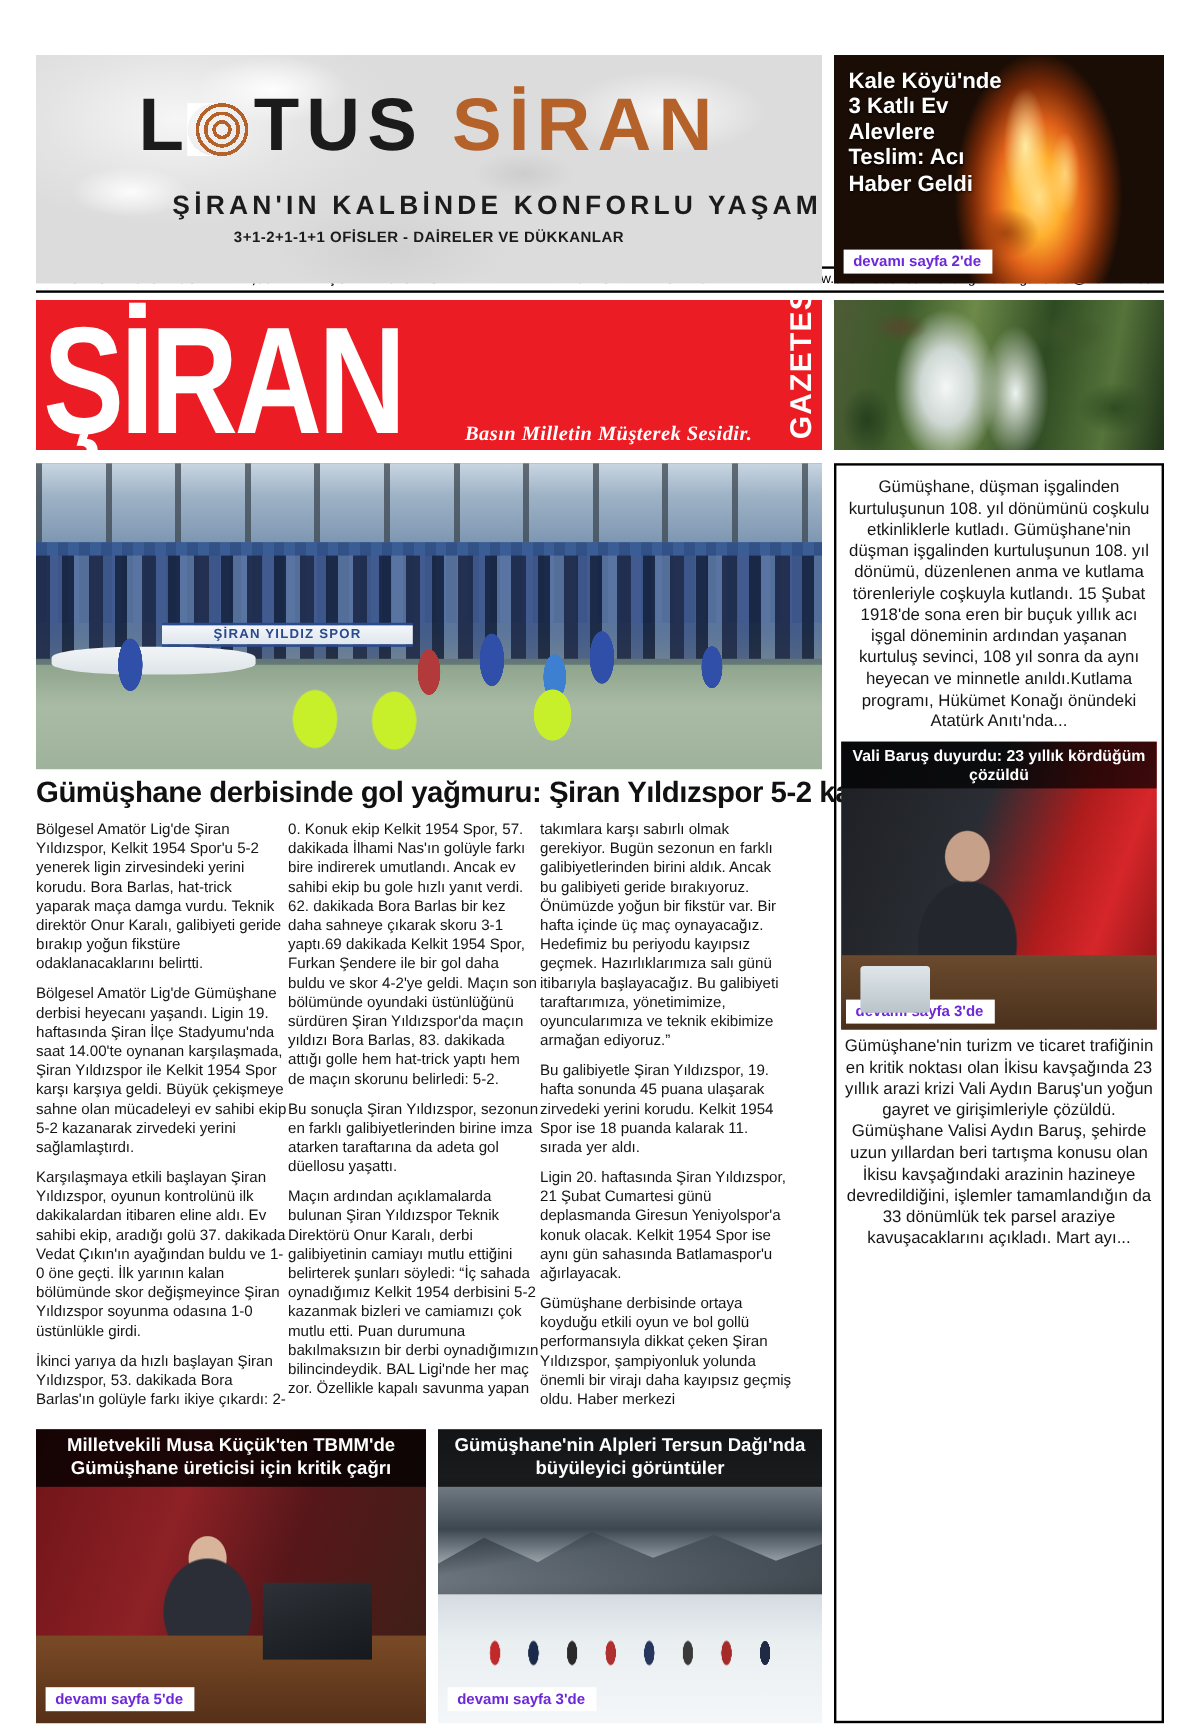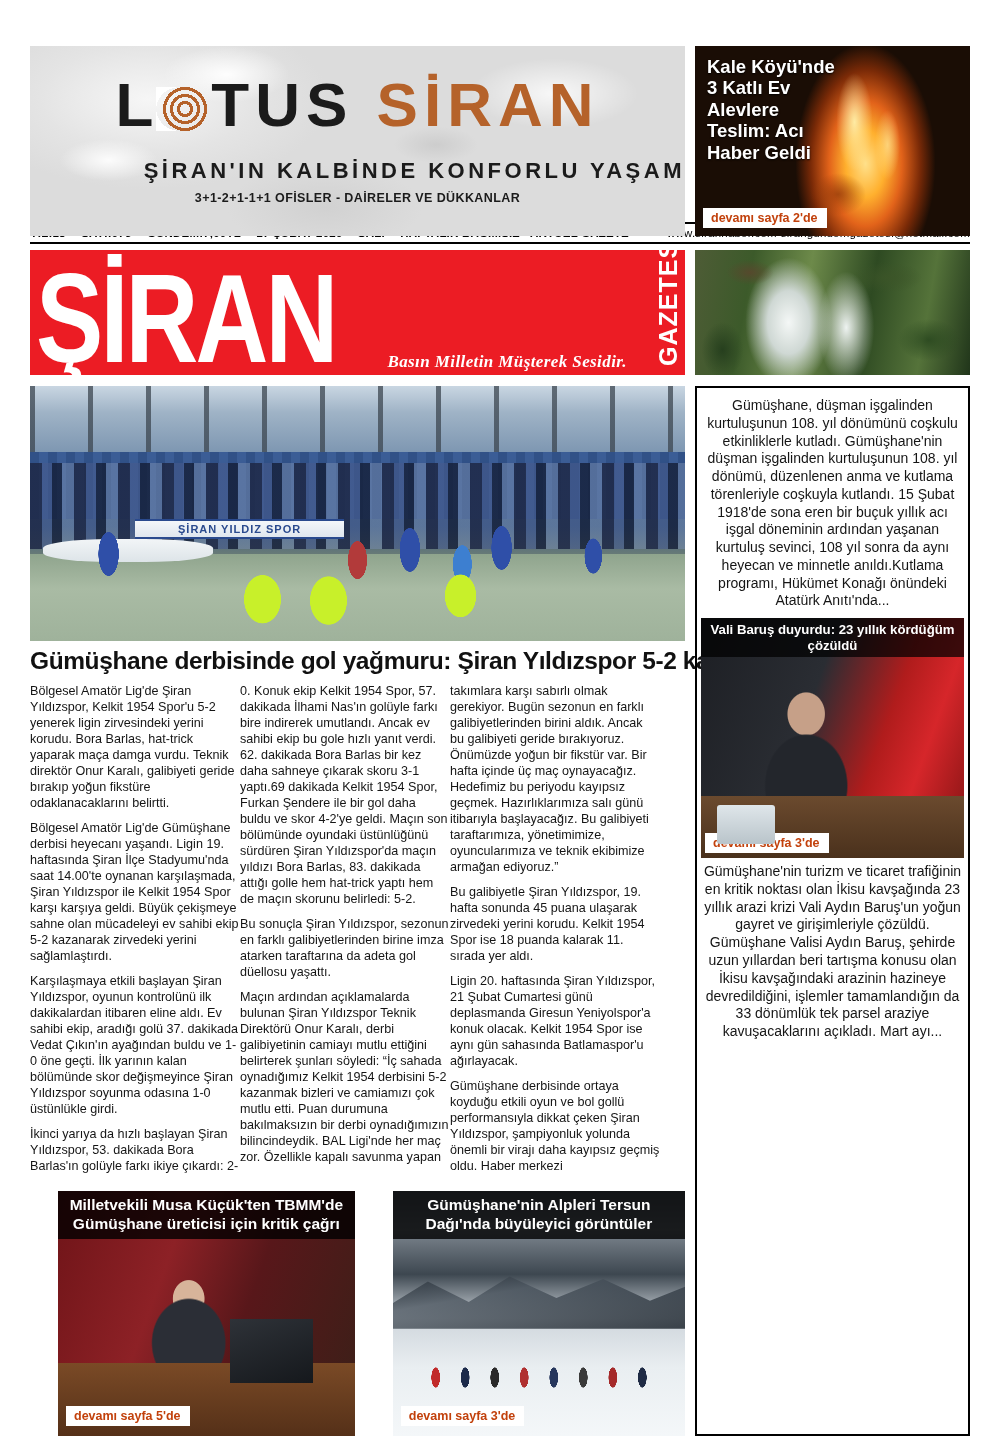--- a/index.html
+++ b/index.html
@@ -73,21 +73,21 @@
       radial-gradient(ellipse 18px 50px at 70% 52%, rgba(255,225,140,.8), rgba(255,140,30,0) 70%),
       radial-gradient(ellipse 40px 30px at 52% 78%, rgba(150,60,10,.8), rgba(0,0,0,0) 70%);
   }
   .fire-ad h3 {
     position:relative; padding:10px 0 0 12px;
     font-size:18.5px; line-height:1.16; font-weight:bold; color:#fff;
     text-shadow:0 1px 2px rgba(0,0,0,.9);
     width:150px;
   }
   .devami {
-    display:inline-block; background:#fff; color:#c2410c;
+    display:inline-block; background:#fff; color:#6d28d9;
     font-size:12.5px; font-weight:bold; padding:3px 9px 3px 8px;
     white-space:nowrap;
   }
   .fire-ad .devami { position:absolute; left:8px; bottom:8px; }
 
   
   .infobar {
     border-top:2px solid #000; border-bottom:2px solid #000;
     height:22px; display:flex; align-items:center; justify-content:space-between;
     font-size:11.5px; font-weight:bold; letter-spacing:.2px;
@@ -264,21 +264,21 @@
     content:""; position:absolute; left:0; bottom:0; width:100%; height:26%;
     background:linear-gradient(180deg,#6b4a2e,#4a311c);
   }
   .photo-vali:after{
     content:""; position:absolute; left:6%; bottom:6%; width:22%; height:16%;
     background:linear-gradient(180deg,#dfe6ea,#b9c4ca); border-radius:3px;
   }
 
   
   .bottom-row { display:flex; gap:10px; margin-top:8px; }
-  .bottom-box { position:relative; overflow:hidden;margin-left:28px; }
+  .bottom-box { position:relative; overflow:hidden; }
   .bottom-box .ttl {
     position:absolute; left:0; top:0; width:100%;
     background:rgba(0,0,0,.80); color:#fff;
     font-size:15.5px; font-weight:bold; line-height:1.2;
     padding:5px 6px; text-align:center;
   }
   .bottom-box .devami { position:absolute; left:8px; bottom:10px; }
 
   .box-tbmm {
     width:325px; height:245px;

